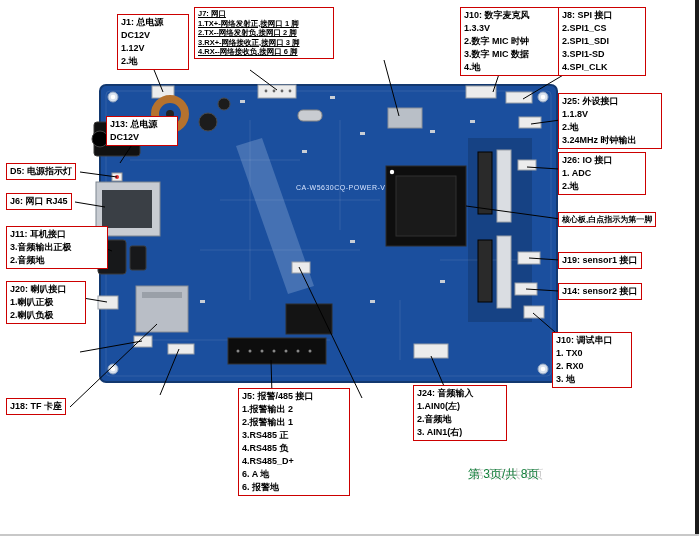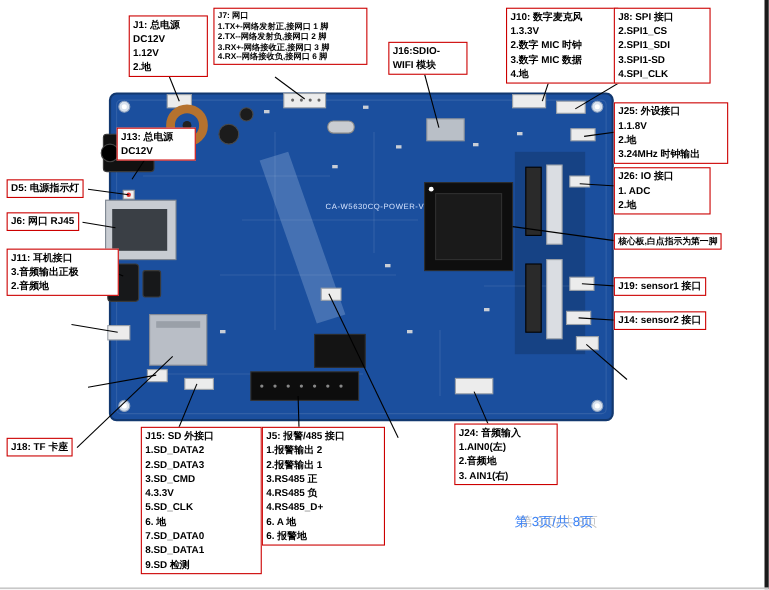--- a/index.html
+++ b/index.html
@@ -9,24 +9,24 @@
   }
   .edge-right{position:absolute;right:0;top:0;width:4px;height:100%;background:#1a1a1a;}
   .edge-bottom{position:absolute;left:0;bottom:0;width:100%;height:2px;background:#c8c8c8;}
   .stage{position:absolute;left:0;top:0;}
   .callout{
     position:absolute;background:#ffffff;border:1px solid var(--callout_border,#cc0000);
     font-size:9px;line-height:13px;font-weight:bold;padding:1px 3px;z-index:5;
   }
   .callout div{white-space:normal;}
   .callout.nowrap{white-space:nowrap;}
-  .callout.small{font-size:7.5px;line-height:9.5px;}
+  .callout.small{font-size:7.5px;line-height:9.5px;text-decoration:underline;}
   .callout.tiny{font-size:8px;line-height:11px;}
   .footer{
-    position:absolute;left:468px;top:466px;font-size:12px;color:#3b82f6;z-index:4;
+    position:absolute;left:468px;top:466px;font-size:12px;color:#15803d;z-index:4;
     text-shadow:4px 0 0 rgba(120,120,120,0.45);
   }
 </style>
 </head>
 <body>
 
 <div class="page">
 
   <svg class="stage" width="699" height="536" viewBox="0 0 699 536">
 
@@ -192,24 +192,20 @@
       <div>1.12V</div>
       <div>2.地</div>
     </div>
   <div class="callout small" style="left:194px;top:7px;width:132px">
       <div>J7: 网口</div>
       <div>1.TX+-网络发射正,接网口 1 脚</div>
       <div>2.TX--网络发射负,接网口 2 脚</div>
       <div>3.RX+-网络接收正,接网口 3 脚</div>
       <div>4.RX--网络接收负,接网口 6 脚</div>
     </div>
-  <div class="callout" style="left:353px;top:38px;width:64px">
-      <div>J16:SDIO-</div>
-      <div>WIFI 模块</div>
-    </div>
   <div class="callout" style="left:460px;top:7px;width:94px">
       <div>J10: 数字麦克风</div>
       <div>1.3.3V</div>
       <div>2.数字 MIC 时钟</div>
       <div>3.数字 MIC 数据</div>
       <div>4.地</div>
     </div>
   <div class="callout" style="left:558px;top:7px;width:80px">
       <div>J8: SPI 接口</div>
       <div>2.SPI1_CS</div>
@@ -230,49 +226,48 @@
     </div>
   <div class="callout nowrap tiny" style="left:558px;top:212px">
       <div>核心板,白点指示为第一脚</div>
     </div>
   <div class="callout nowrap" style="left:558px;top:252px">
       <div>J19: sensor1 接口</div>
     </div>
   <div class="callout nowrap" style="left:558px;top:283px">
       <div>J14: sensor2 接口</div>
     </div>
+  <div class="callout" style="left:552px;top:332px;width:72px">
+      <div>J10: 调试串口</div>
+      <div>1. TX0</div>
+      <div>2. RX0</div>
+      <div>3. 地</div>
+    </div>
   <div class="callout" style="left:106px;top:116px;width:64px">
       <div>J13: 总电源</div>
       <div>DC12V</div>
     </div>
   <div class="callout nowrap" style="left:6px;top:163px">
       <div>D5: 电源指示灯</div>
     </div>
   <div class="callout nowrap" style="left:6px;top:193px">
       <div>J6: 网口 RJ45</div>
     </div>
   <div class="callout" style="left:6px;top:226px;width:94px">
       <div>J11: 耳机接口</div>
       <div>3.音频输出正极</div>
       <div>2.音频地</div>
     </div>
+  <div class="callout" style="left:6px;top:281px;width:72px">
+      <div>J20: 喇叭接口</div>
+      <div>1.喇叭正极</div>
+      <div>2.喇叭负极</div>
+    </div>
   <div class="callout nowrap" style="left:6px;top:398px">
       <div>J18: TF 卡座</div>
-    </div>
-  <div class="callout" style="left:128px;top:388px;width:102px">
-      <div>J15: SD 外接口</div>
-      <div>1.SD_DATA2</div>
-      <div>2.SD_DATA3</div>
-      <div>3.SD_CMD</div>
-      <div>4.3.3V</div>
-      <div>5.SD_CLK</div>
-      <div>6. 地</div>
-      <div>7.SD_DATA0</div>
-      <div>8.SD_DATA1</div>
-      <div>9.SD 检测</div>
     </div>
   <div class="callout" style="left:238px;top:388px;width:104px">
       <div>J5: 报警/485 接口</div>
       <div>1.报警输出 2</div>
       <div>2.报警输出 1</div>
       <div>3.RS485 正</div>
       <div>4.RS485 负</div>
       <div>4.RS485_D+</div>
       <div>6. A 地</div>
       <div>6. 报警地</div>

